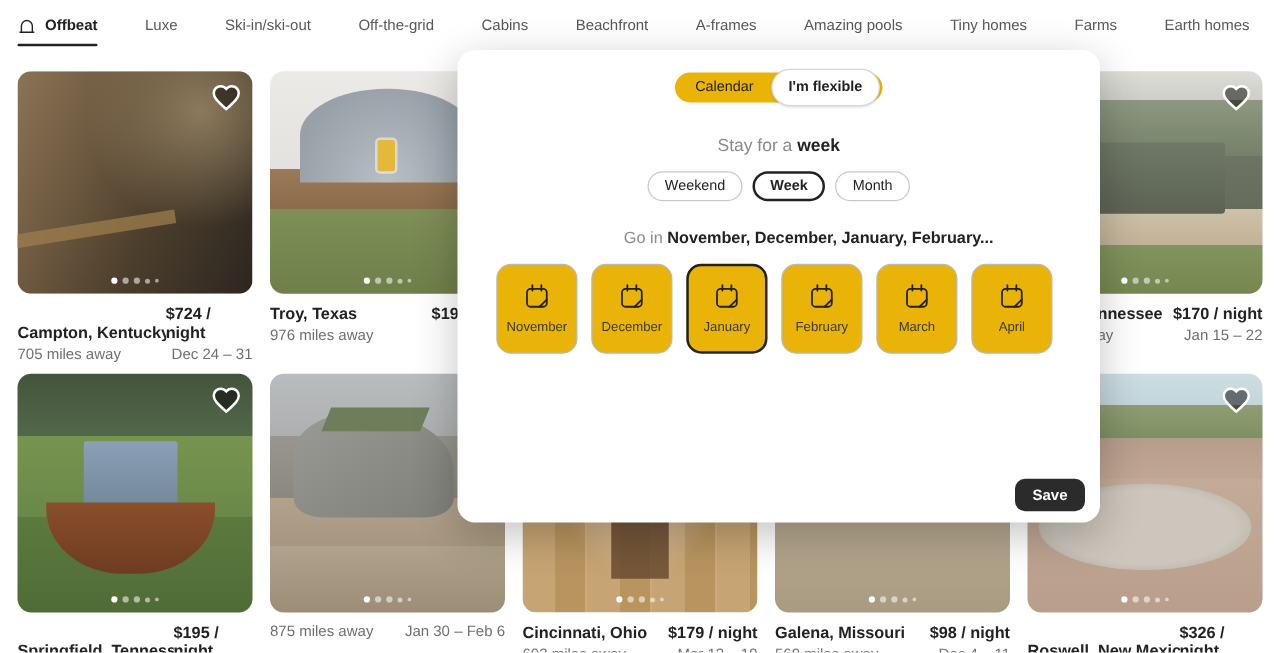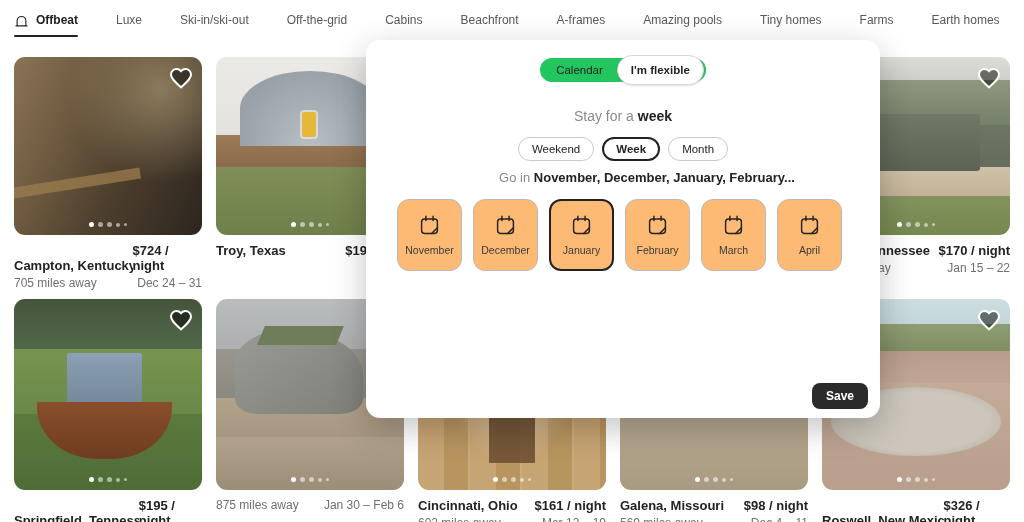--- a/index.html
+++ b/index.html
@@ -91,37 +91,37 @@
     background:#857257; border-radius:3px; }
   .ph-roswell { background:linear-gradient(180deg,#ccdee2 0%,#c3d6da 13%,#8f9d72 13%,
     #7f8f64 27%,#b79c8a 27%,#c0a794 44%,#c4ab98 44%,#b89e8b 100%); }
   .ph-roswell::before { content:""; position:absolute; left:5%; top:46%; width:90%; height:36%;
     background:radial-gradient(ellipse,#ccc6bc 0 60%,#beb6aa 78%); border-radius:50%; }
 
   
   .modal { position:absolute; left:366px; top:40px; width:514px; height:378px;
     background:#fff; border-radius:14px; box-shadow:0 10px 34px rgba(0,0,0,.24); z-index:20; }
   .seg-wrap { display:flex; justify-content:center; padding-top:18px; }
-  .seg { background:#22c55e; border-radius:999px; display:flex; align-items:center;
+  .seg { background:#eab308; border-radius:999px; display:flex; align-items:center;
     height:24px; padding:0 2px; }
   .seg-cal { padding:0 14px; font-size:11.5px; color:#222; cursor:pointer; }
   .seg-flex { background:#fff; border:1px solid #d7d7d7; border-radius:999px; height:30px;
     display:flex; align-items:center; padding:0 13px; font-size:11.5px; font-weight:600;
     color:#222; cursor:pointer; box-shadow:0 1px 2px rgba(0,0,0,.12); }
   .stay { text-align:center; margin-top:26px; font-size:14px; color:#8a8a8a; }
   .stay b { color:#222; }
   .pills { display:flex; justify-content:center; gap:8px; margin-top:13px; }
   .pill { border:1px solid #c9c9c9; border-radius:999px; padding:5px 13px; font-size:11.5px;
     color:#222; background:#fff; cursor:pointer; }
   .pill.sel { border:2px solid #222; padding:4px 12px; font-weight:600; }
-  .goin { text-align:center; margin-top:9px; font-size:13px; color:#8a8a8a;padding-left:48px; }
+  .goin { text-align:center; margin-top:21px; font-size:13px; color:#8a8a8a;padding-left:48px; }
   .goin b { color:#222; }
   .months { display:flex; flex-wrap:wrap; gap:11px; padding:0 31px; margin-top:14px; }
   .month { width:65px; height:72px; border:1px solid #b9b9b9; border-radius:12px;
-    background:#fdba74; display:flex; flex-direction:column; align-items:center;
+    background:#eab308; display:flex; flex-direction:column; align-items:center;
     justify-content:center; gap:7px; cursor:pointer; }
   .month.sel { border:2px solid #222; }
   .month svg { width:23px; height:23px; stroke:#222; fill:none; stroke-width:2;
     stroke-linecap:round; stroke-linejoin:round; }
   .month .ml { font-size:10.5px; color:#3a3a3a; }
   .save { position:absolute; right:12px; bottom:9px; background:#2b2b2b; color:#fff;
     border-radius:8px; padding:6px 14px; font-size:12px; font-weight:700; border:none;
     cursor:pointer; }
 </style>
 </head>
@@ -220,20 +220,24 @@
           <i></i>
           <i></i>
           <i></i>
         </span>
     </div>
     <div class="cap">
       <div class="l1">
           <span class="ellip">Troy, Texas</span>
           <span class="pad-r37">$19</span>
         </div>
+      <div class="l2">
+          <span>976 miles away</span>
+          <span></span>
+        </div>
     </div>
   </div>
 
   <div class="card r1">
     <div class="photo ph-hidden"></div>
   </div>
 
   <div class="card r1">
     <div class="photo ph-hidden"></div>
   </div>
@@ -309,21 +313,21 @@
           <i class="on"></i>
           <i></i>
           <i></i>
           <i></i>
           <i></i>
         </span>
     </div>
     <div class="cap">
       <div class="l1">
           <span class="ellip">Cincinnati, Ohio</span>
-          <span>$161 / night</span>
+          <span>$179 / night</span>
         </div>
       <div class="l2">
           <span>602 miles away</span>
           <span>Mar 12 – 19</span>
         </div>
     </div>
   </div>
 
   <div class="card r2">
     <div class="photo ph-galena">

